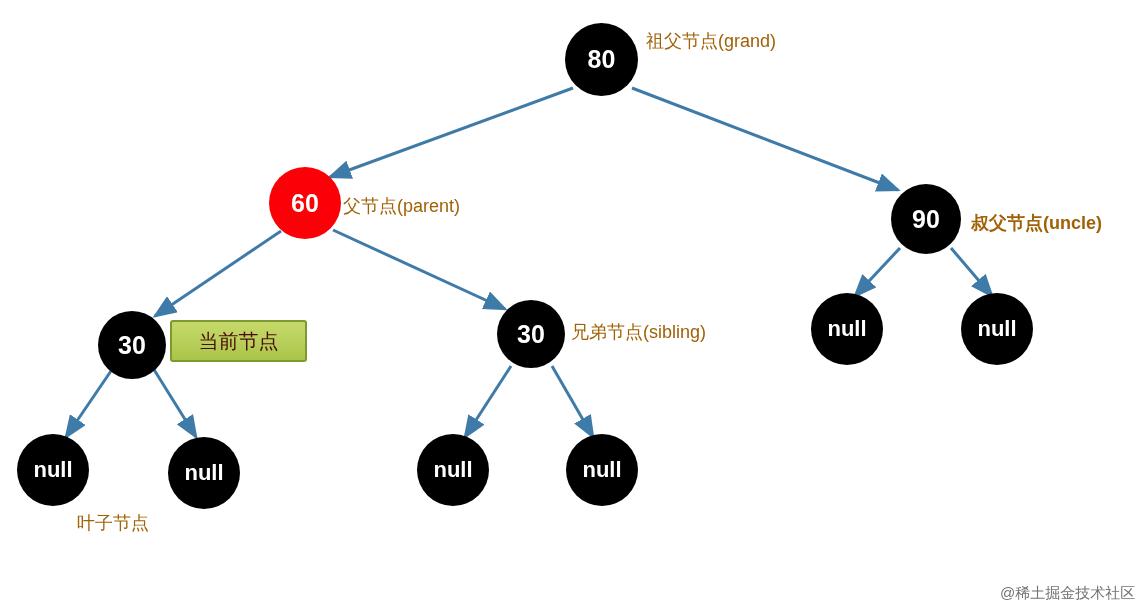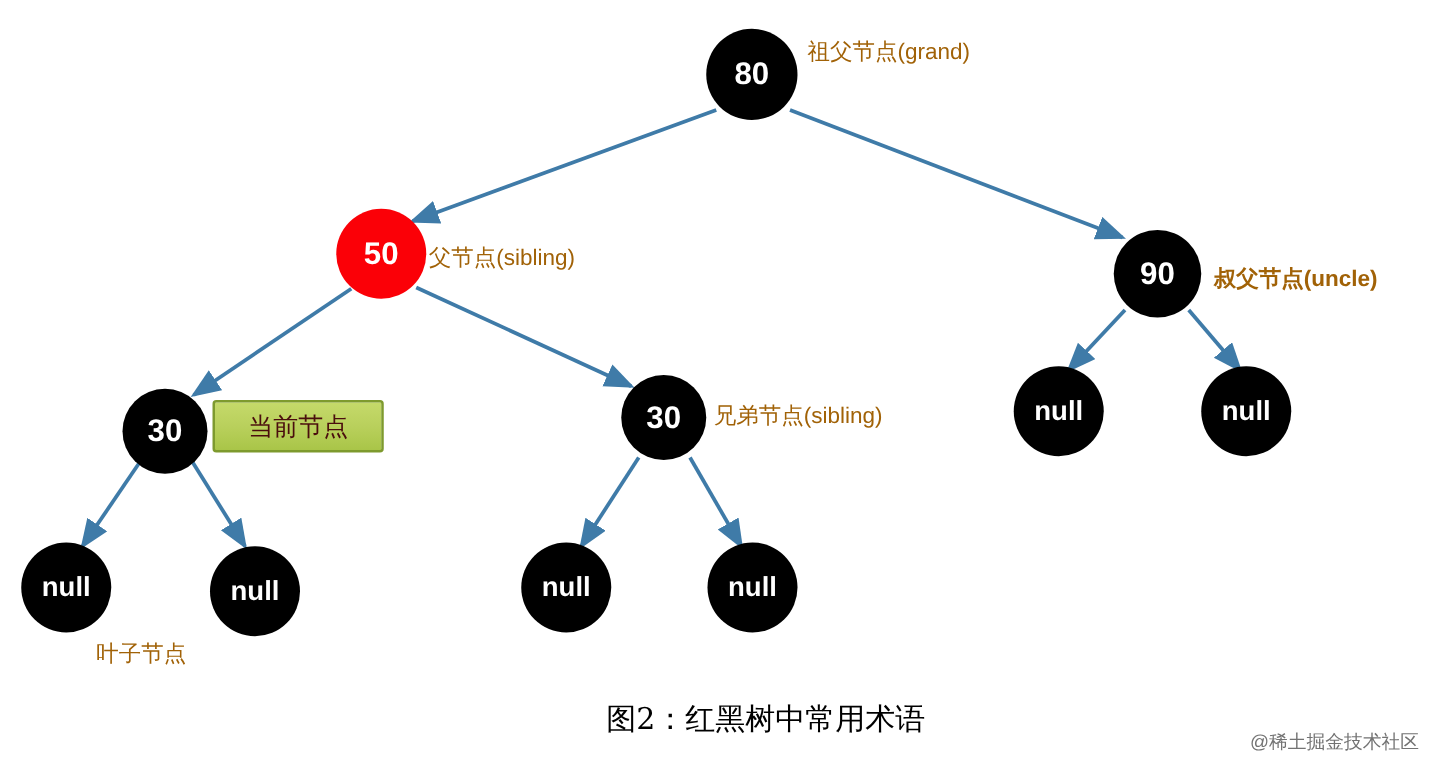--- a/index.html
+++ b/index.html
@@ -93,21 +93,21 @@
       <line x1="511" y1="366" x2="465" y2="437"></line>
       <line x1="552" y1="366" x2="593" y2="437"></line>
     </g>
   </svg>
 
   <div class="node black value" style="left:565px; top:23px; width:73px; height:73px;">
     <span>80</span>
   </div>
 
   <div class="node red value" style="left:269px; top:167px; width:72px; height:72px;">
-    <span>50</span>
+    <span>60</span>
   </div>
 
   <div class="node black value" style="left:891px; top:184px; width:70px; height:70px;">
     <span>90</span>
   </div>
 
   <div class="node black value" style="left:98px; top:311px; width:68px; height:68px;">
     <span>30</span>
   </div>
 
@@ -134,29 +134,28 @@
   <div class="node black nullnode" style="left:417px; top:434px; width:72px; height:72px;">
     <span>null</span>
   </div>
 
   <div class="node black nullnode" style="left:566px; top:434px; width:72px; height:72px;">
     <span>null</span>
   </div>
 
   <div class="label" style="left:646px; top:29px;">祖父节点(grand)</div>
 
-  <div class="label" style="left:343px; top:194px;">父节点(sibling)</div>
+  <div class="label" style="left:343px; top:194px;">父节点(parent)</div>
 
   <div class="label" style="left:971px; top:211px;font-weight:bold;">叔父节点(uncle)</div>
 
   <div class="label" style="left:571px; top:320px;">兄弟节点(sibling)</div>
 
   <div class="label" style="left:77px; top:511px;">叶子节点</div>
 
   <div class="tag-current" style="left:170px; top:320px; width:137px; height:42px;">
     <span>当前节点</span>
   </div>
 
-  <div class="caption" style="left:485px; top:559px;">图2：红黑树中常用术语</div>
 
   <div class="watermark" style="left:1000px; top:584px;">@稀土掘金技术社区</div>
 
 </div>
 
 </body></html>

